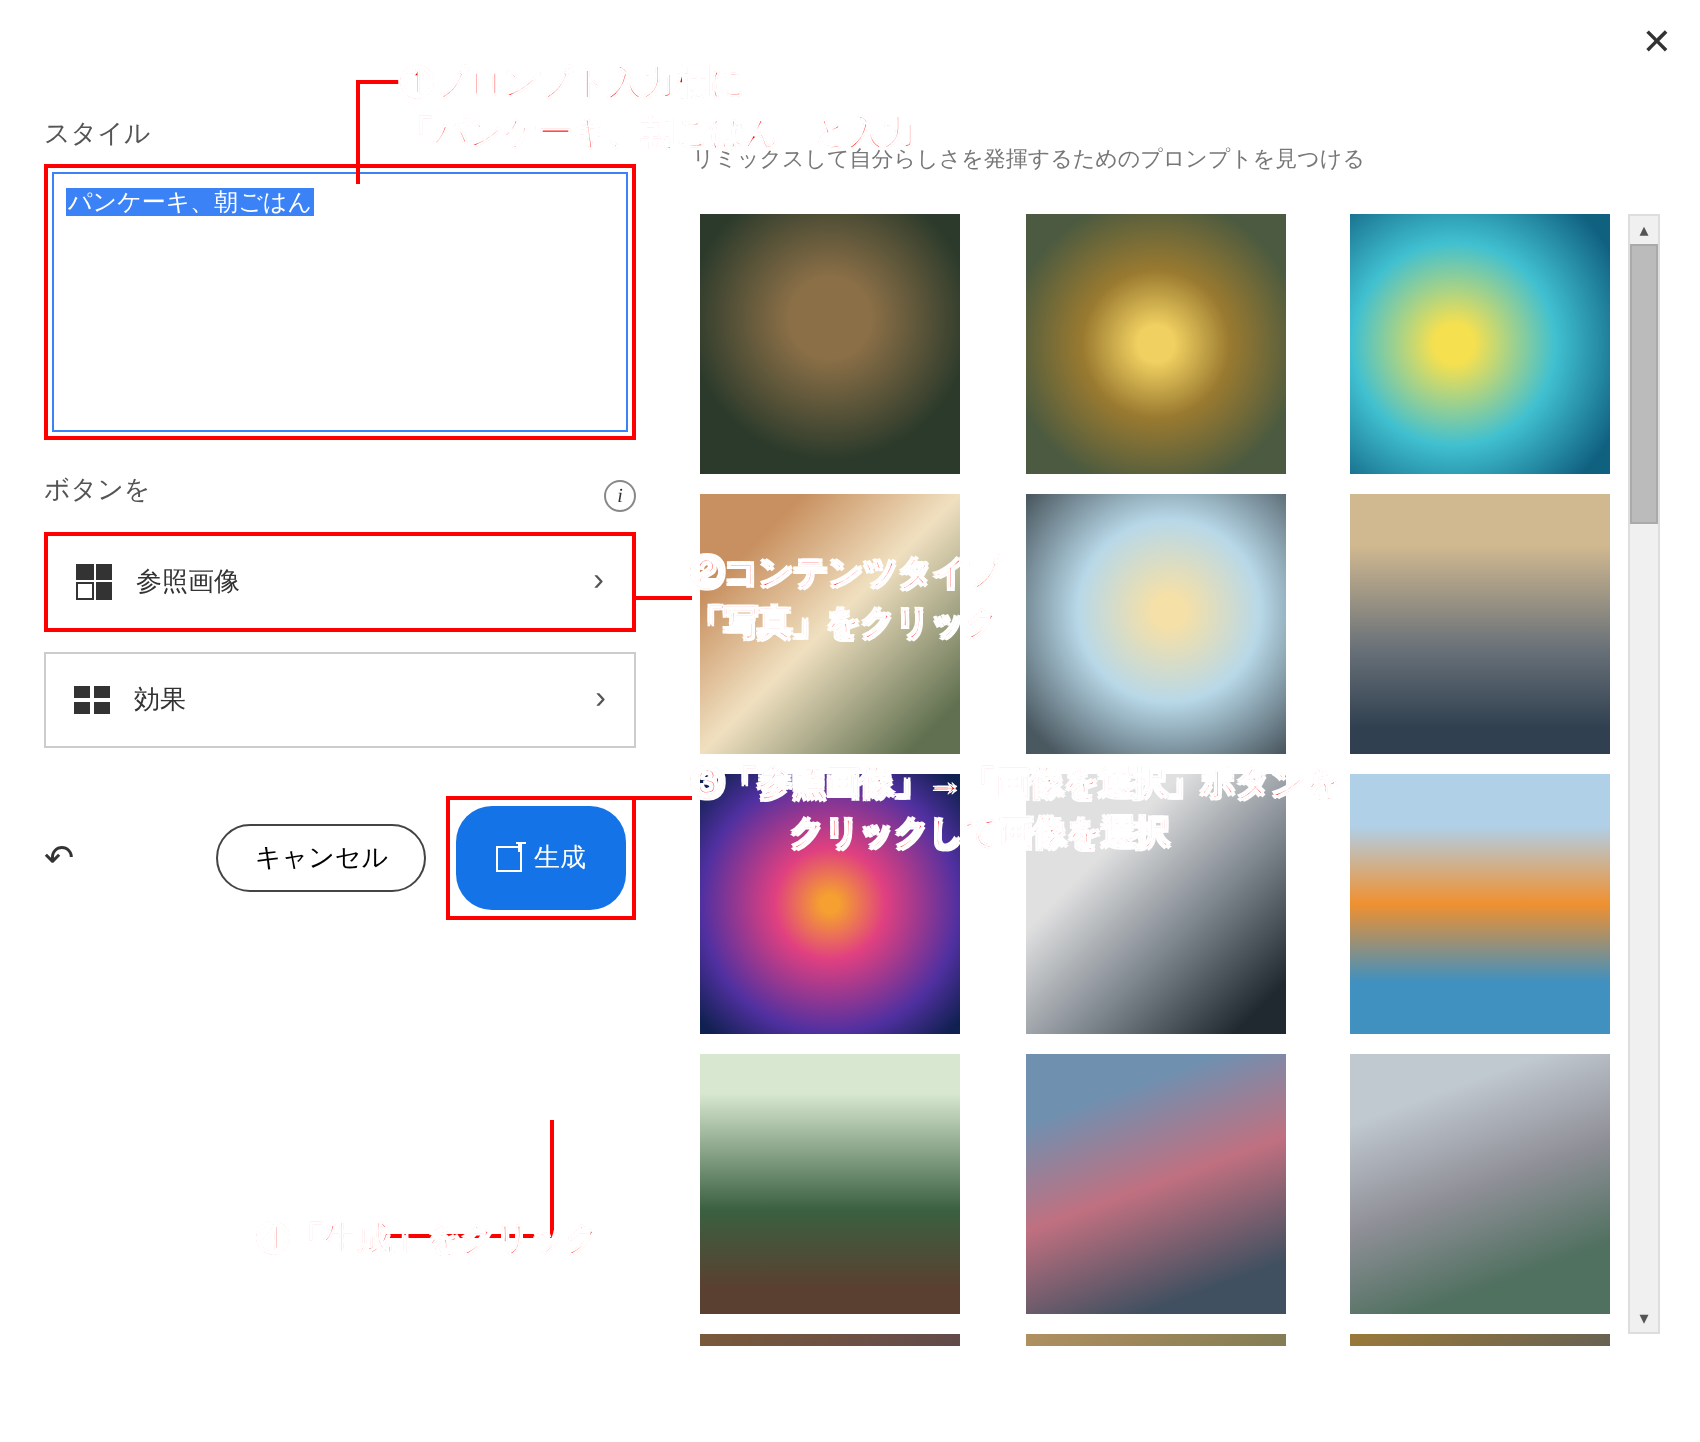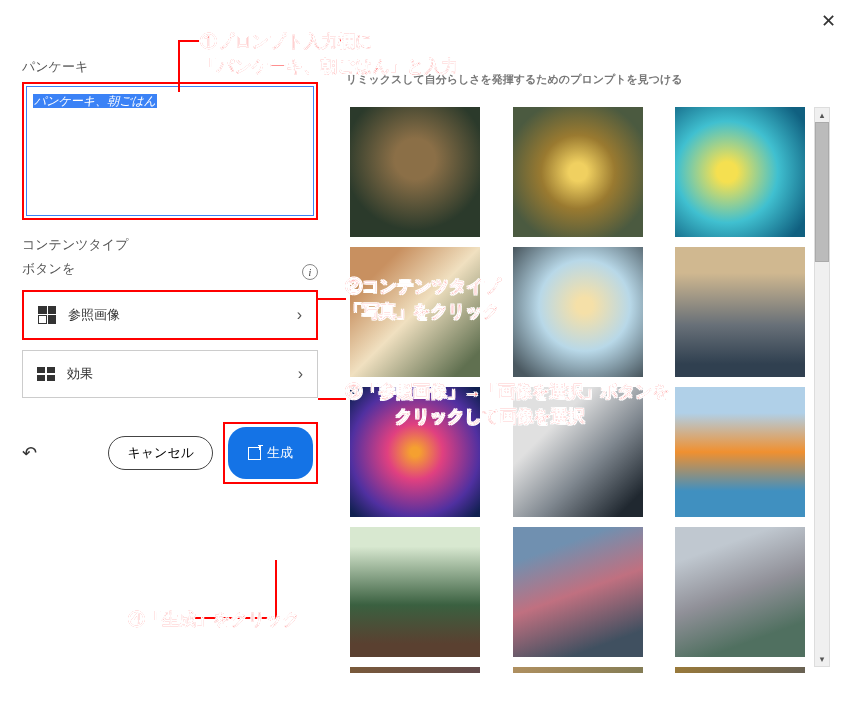--- a/index.html
+++ b/index.html
@@ -50,21 +50,20 @@
       margin-bottom: 16px;
     }
     .prompt-textarea {
       width: 100%;
       height: 130px;
       border: 1px solid #3b82f6;
       padding: 6px;
       font-size: 12px;
       resize: none;
       font-family: inherit;
-      font-style: italic;
     }
     .prompt-text-selected {
       background: #3b82f6;
       color: #fff;
       display: inline;
       padding: 0 1px;
       font-size: 12px;
     }
     .content-type-row {
       display: flex;
@@ -215,21 +214,20 @@
       width: 1.5px;
       height: 5px;
       background: #fff;
       top: -3px;
       right: -0.5px;
     }
     .right-subtitle {
       font-size: 11px;
       color: #777;
       margin-bottom: 16px;
-      font-weight: bold;
     }
     .gallery-wrap {
       position: relative;
       height: 570px;
       overflow: hidden;
     }
     .gallery {
       display: grid;
       grid-template-columns: repeat(3, 1fr);
       gap: 10px;
@@ -325,29 +323,28 @@
     .thumb14 { background: linear-gradient(135deg, #b09060, #5a6a4a); }
     .thumb15 { background: linear-gradient(135deg, #9a7a3a, #3a4a6a); }
   </style>
 </head>
 <body>
 
 <div class="dialog">
   <button class="close-btn">✕</button>
 
   <div class="left-panel">
-    <div class="section-title" style="margin-top:40px">パンケーキ</div>
+    <div class="section-title" style="margin-top:40px">スタイル</div>
 
     <div class="prompt-box">
       <div class="prompt-textarea" style="margin-top:0">
         <span class="prompt-text-selected">パンケーキ、朝ごはん</span>
       </div>
     </div>
 
-    <div class="section-title">コンテンツタイプ</div>
 
     <div class="style-header">
       <div class="section-title">ボタンを</div>
       <div class="info-icon">i</div>
     </div>
 
     <div class="style-item highlighted">
       <div class="style-item-left">
         <div class="ref-icon">
           <div></div>

